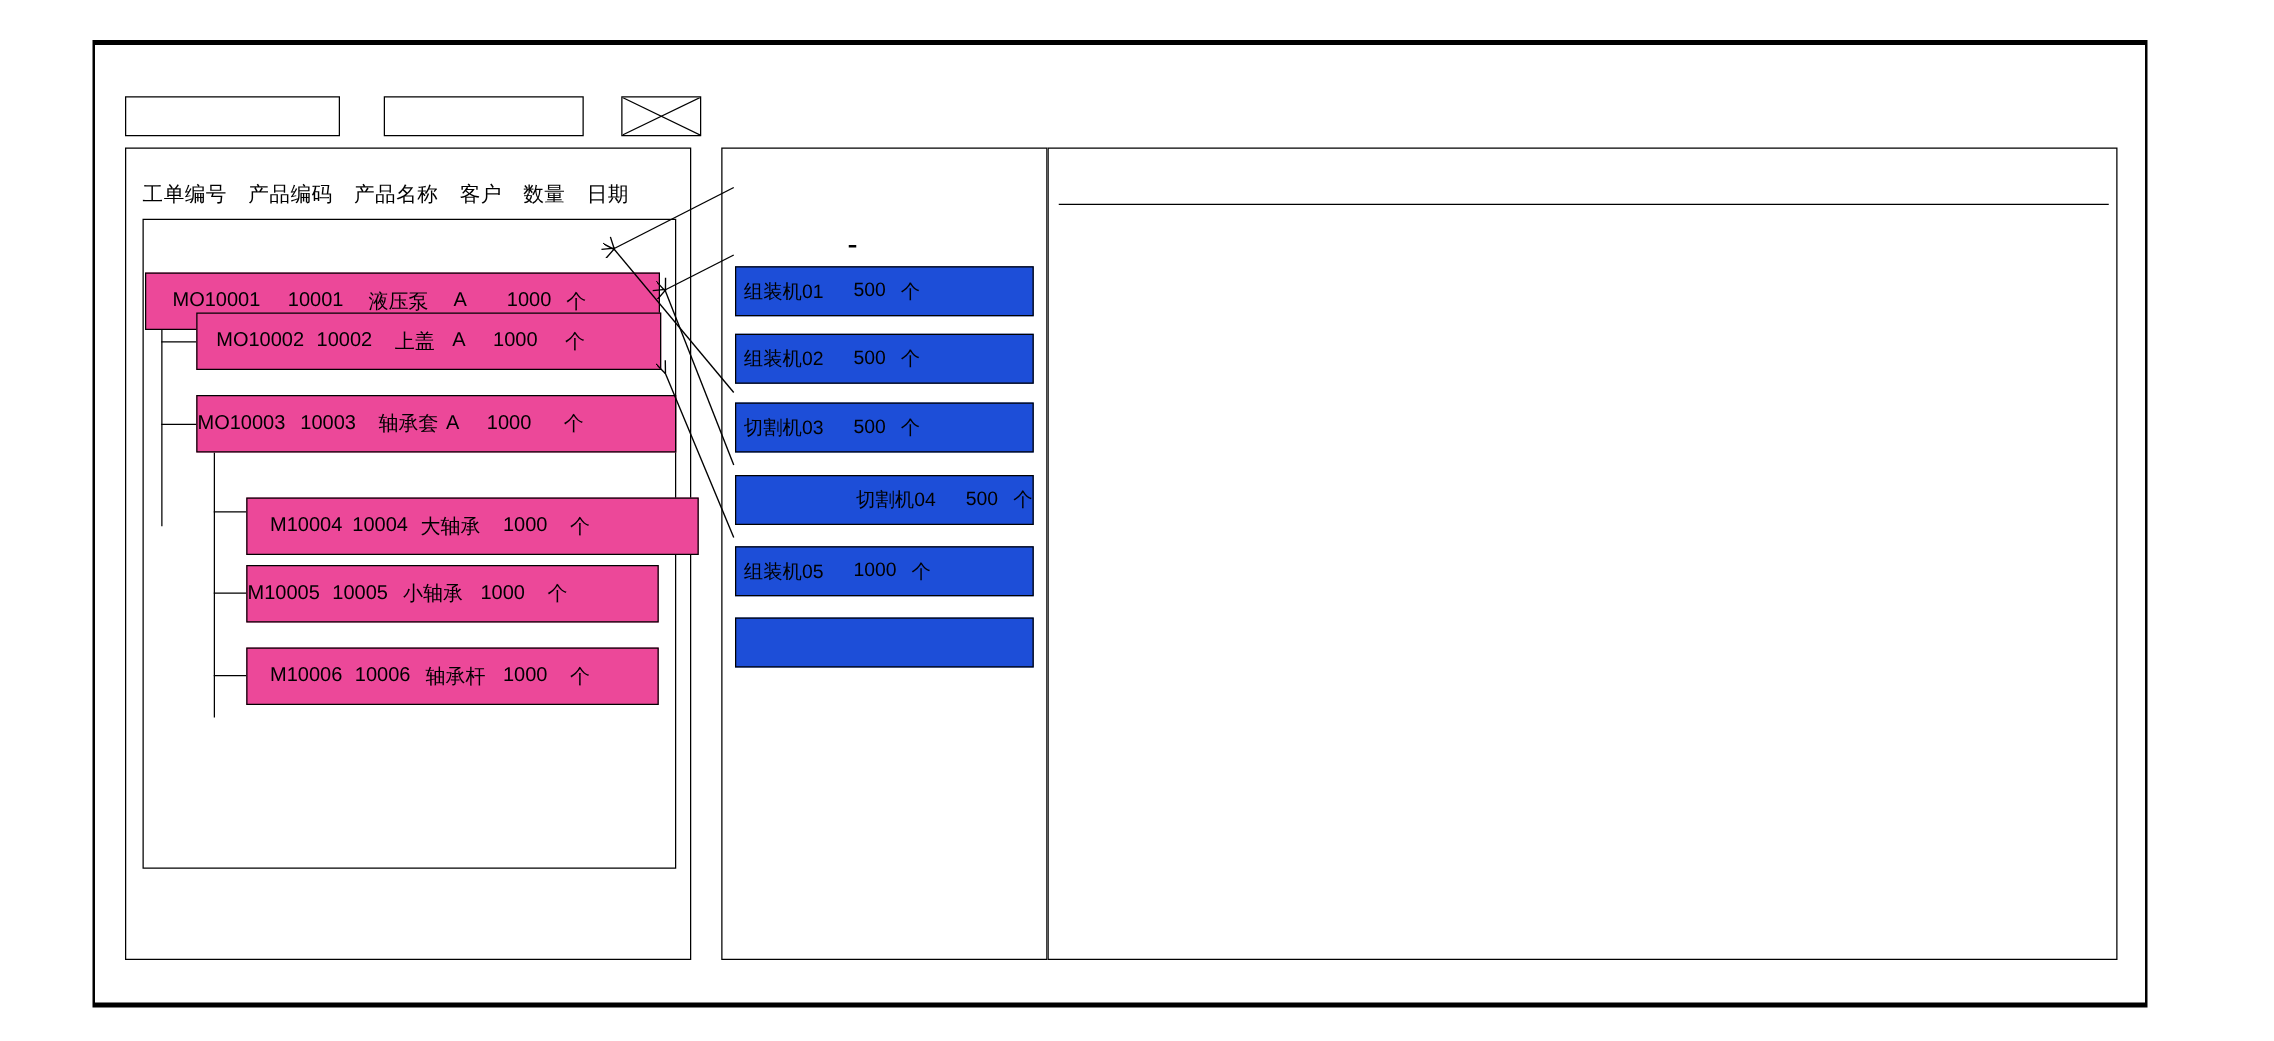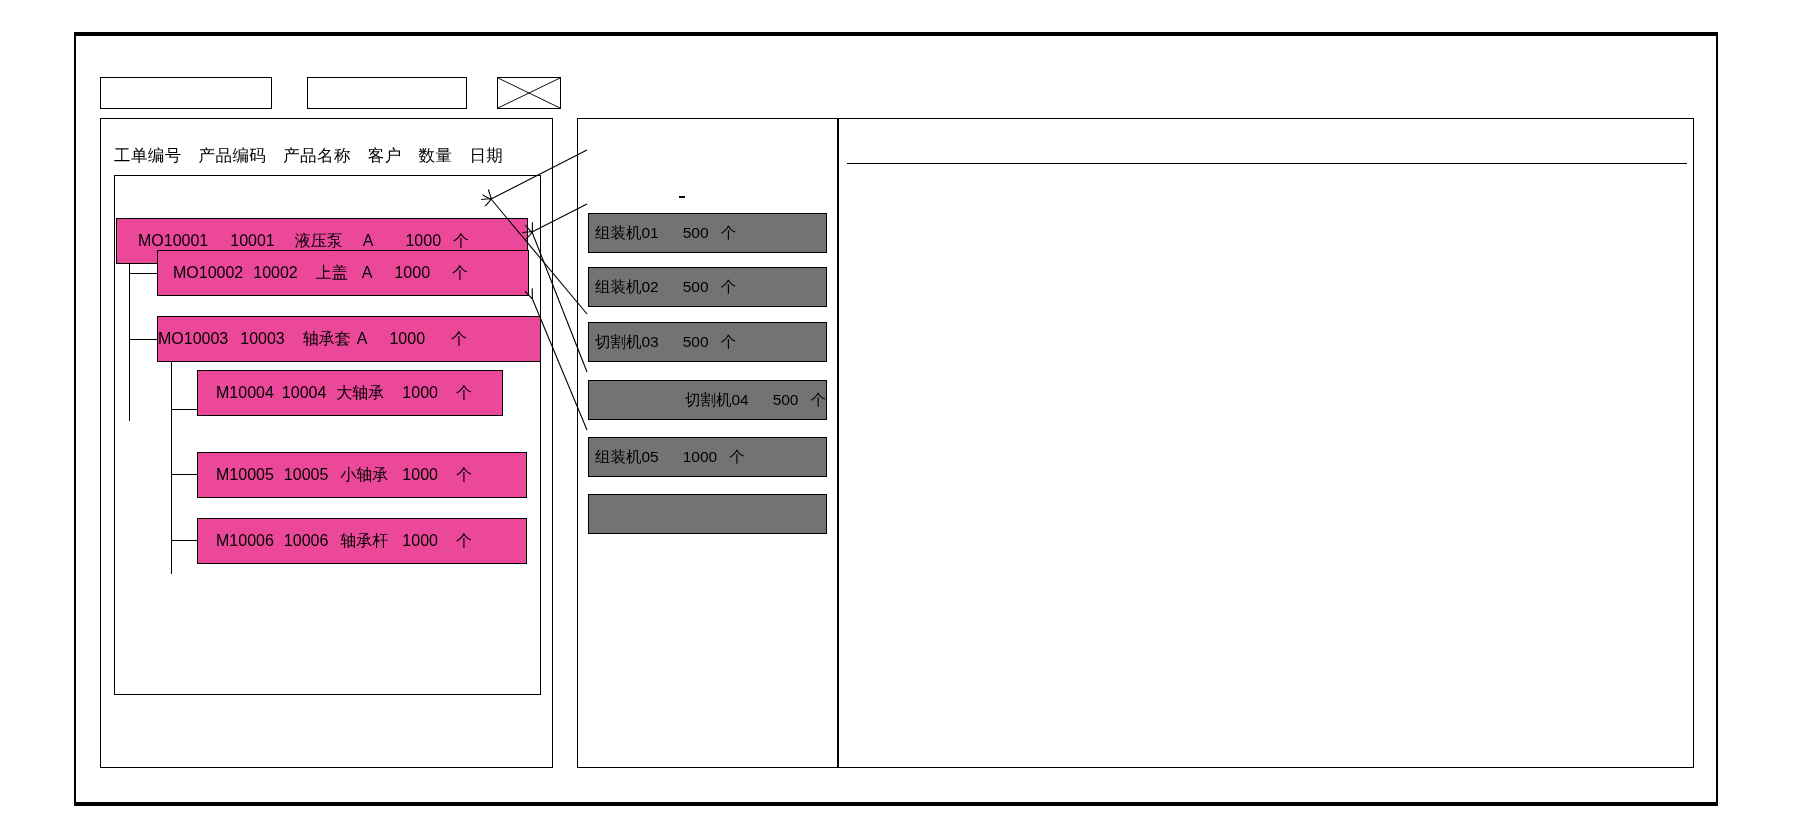--- a/index.html
+++ b/index.html
@@ -130,21 +130,21 @@
   }
 
   
   .mid-box {
     position: absolute;
     left: 10px;
     width: 239px;
     height: 40px;
     border: 1.3px solid #000;
     box-sizing: border-box;
-    background: #737373;
+    background: #1d4ed8;
     display: flex;
     align-items: center;
     white-space: nowrap;
     font-size: 15.5px;
     padding-left: 6px;
   }
   .mid-box .mb-qty { margin-left: 24px; }
   .mid-box .mb-unit { margin-left: 12px; }
   #mid-dot {
     position: absolute;
@@ -233,29 +233,29 @@
 
       <div class="tree-row" id="tree-row-2" style="left:42px; top:140px; width:384px; ">
         <span class="cell">MO10003</span>
         <span class="cell" style="margin-left:12px;">10003</span>
         <span class="cell" style="margin-left:18px;">轴承套</span>
         <span class="cell" style="margin-left:6px;">A</span>
         <span class="cell" style="margin-left:22px;">1000</span>
         <span class="cell" style="margin-left:26px;">个</span>
       </div>
 
-      <div class="tree-row" id="tree-row-3" style="left:82px; top:194px; width:306px; padding-left:18px;">
+      <div class="tree-row" id="tree-row-3" style="left:82px; top:222px; width:362px; padding-left:18px;">
         <span class="cell">M10004</span>
         <span class="cell" style="margin-left:8px;">10004</span>
         <span class="cell" style="margin-left:10px;">大轴承</span>
         <span class="cell" style="margin-left:18px;">1000</span>
         <span class="cell" style="margin-left:18px;">个</span>
       </div>
 
-      <div class="tree-row" id="tree-row-4" style="left:82px; top:276px; width:330px; padding-left:18px;">
+      <div class="tree-row" id="tree-row-4" style="left:82px; top:276px; width:330px; ">
         <span class="cell">M10005</span>
         <span class="cell" style="margin-left:10px;">10005</span>
         <span class="cell" style="margin-left:12px;">小轴承</span>
         <span class="cell" style="margin-left:14px;">1000</span>
         <span class="cell" style="margin-left:18px;">个</span>
       </div>
 
       <div class="tree-row" id="tree-row-5" style="left:82px; top:342px; width:330px; padding-left:18px;">
         <span class="cell">M10006</span>
         <span class="cell" style="margin-left:10px;">10006</span>

